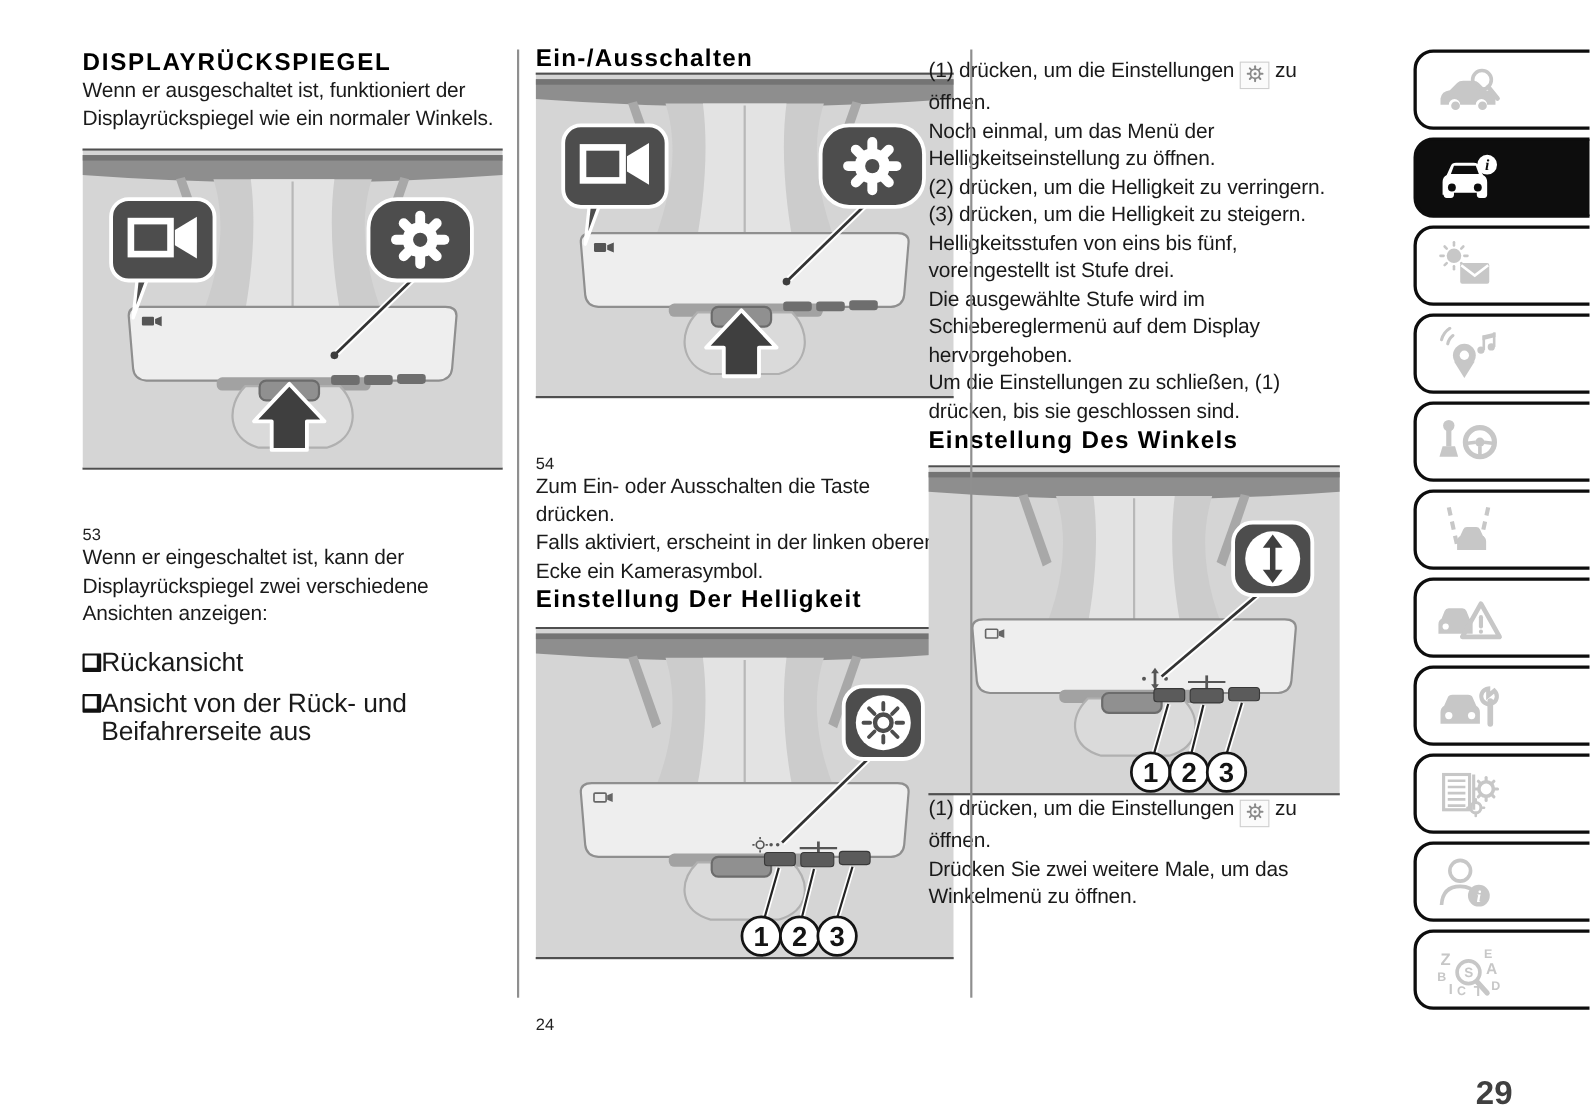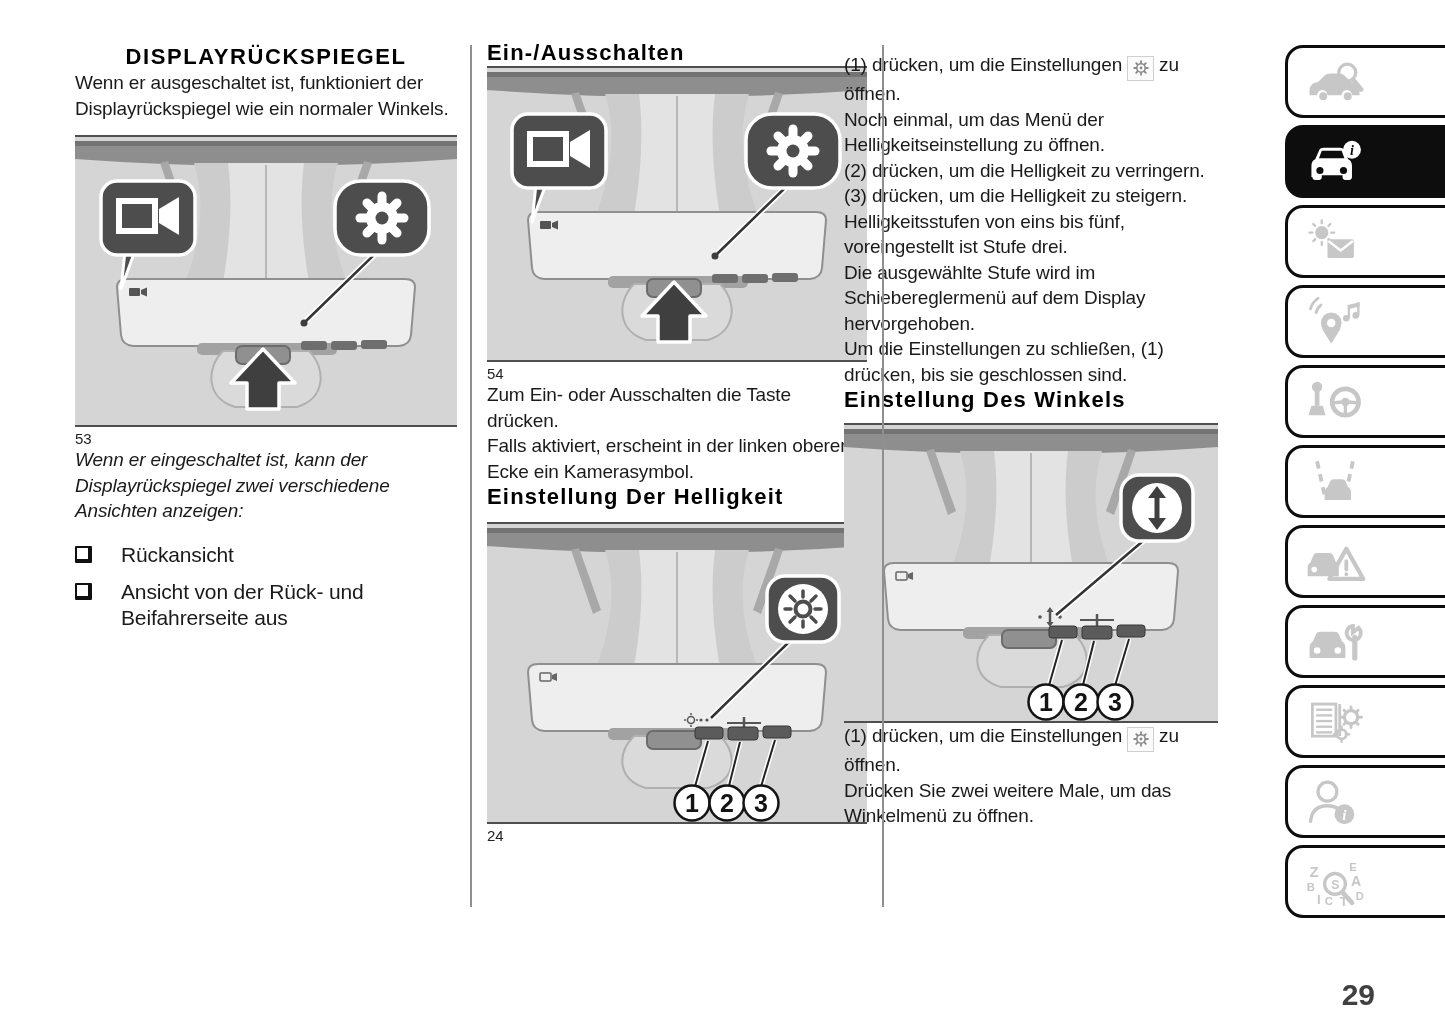--- a/index.html
+++ b/index.html
@@ -10,45 +10,45 @@
   .col{position:absolute;top:40px;}
   #col-left{left:75px;width:382px;padding-top:4px;}
   #col-mid{left:487px;width:380px;}
   #col-right{left:844px;width:378px;padding-top:12px;}
   .vdiv{position:absolute;top:45px;height:862px;width:2px;background:#8f8f8f;}
 
   h1.sec,h2.sec{
     font-weight:900;color:#000;margin:0;
     font-size:22px;line-height:26px;letter-spacing:1.2px;
   }
-  h1.sec{letter-spacing:1.6px;text-align:center;}
+  h1.sec{letter-spacing:1.6px;}
   p.body{font-size:19px;line-height:25.5px;margin:0;letter-spacing:-0.15px;}
 
   .fig{margin:0;}
   .fig svg{display:block;border-top:2px solid #4f4f4f;border-bottom:2px solid #4f4f4f;}
-  .fig figcaption{font-size:15px;color:#222;padding-top:3px;}
+  .fig figcaption{font-size:15px;color:#222;padding-top:3px;margin-top:48px;}
 
   ul.bullets{list-style:none;margin:18px 0 0;padding:0;}
-  ul.bullets li{position:relative;padding-left:46px;font-size:21px;line-height:25.5px;margin-bottom:12px;letter-spacing:-0.15px;}
+  ul.bullets li{position:relative;padding-left:17px;font-size:24px;line-height:25.5px;margin-bottom:12px;letter-spacing:-0.15px;}
   .sq{position:absolute;left:0;top:4px;width:11px;height:11px;border:2.5px solid #111;border-right-width:4.5px;border-bottom-width:4px;border-radius:1px;}
 
   .gear-box{display:inline-block;width:25px;height:23px;border:1px solid #cfcfcf;background:#fbfbfb;
     vertical-align:-5px;margin:0 5px;text-align:center;}
   .gear-box svg{display:inline-block;margin-top:2px;}
 
   .sidebar{position:absolute;left:1285px;top:45px;width:160px;}
   .sbtn{width:190px;height:67px;border:3px solid #0d0d0d;border-radius:18px;background:#fff;
     margin-bottom:7px;display:flex;align-items:center;padding-left:14px;box-sizing:content-box;
     color:#c7c7c7;cursor:pointer;}
   .sbtn.active{background:#0d0d0d;color:#ffffff;}
 
   .pagenum{position:absolute;right:70px;bottom:6px;font-size:30px;font-weight:900;color:#404040;}
 
   .mt14{margin-top:14px;}.mt12{margin-top:12px;}.mt10{margin-top:10px;}
-  .mt26{margin-top:26px;}.mt32{margin-top:32px;font-style:italic;}.mt36{margin-top:36px;}
+  .mt26{margin-top:26px;}.mt32{margin-top:32px;}.mt36{margin-top:36px;}
   .mt6{margin-top:6px;}.mb12{margin-bottom:12px;}.mb14{margin-bottom:14px;}
 </style>
 </head>
 <body>
 
 <section class="col" id="col-left">
   <h1 class="sec mb12">DISPLAYRÜCKSPIEGEL</h1>
   <p class="body">Wenn er ausgeschaltet ist, funktioniert der Displayrückspiegel wie ein normaler Winkels.</p>
 
   <figure class="fig mt14">

